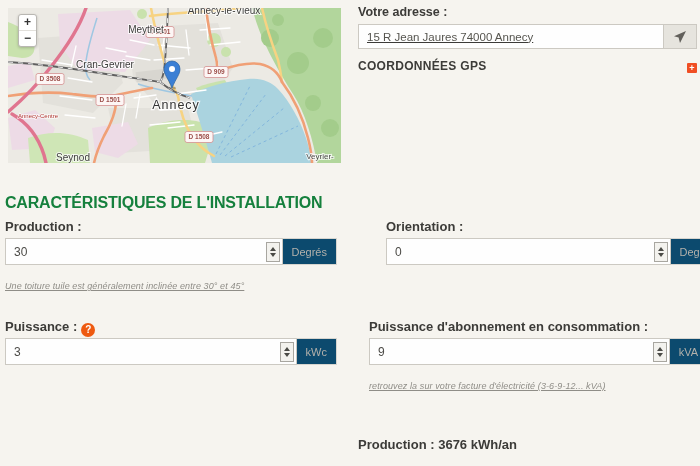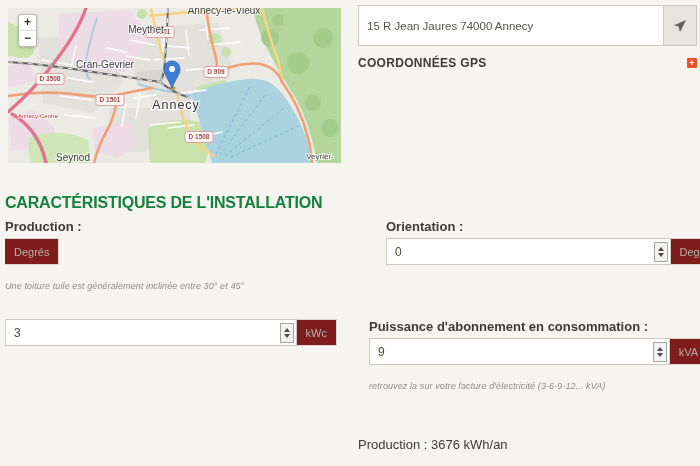--- a/index.html
+++ b/index.html
@@ -11,52 +11,52 @@
   .map{left:8px;top:8px;width:333px;height:155px;background:#eceae4;overflow:hidden;}
   .map svg{display:block;}
   .map-zoom{position:absolute;left:10px;top:6px;width:17px;background:#fff;
             border:1px solid #b9b7b2;border-radius:3px;box-shadow:0 1px 3px rgba(0,0,0,.2);}
   .zbtn{height:15px;line-height:15px;text-align:center;font-weight:bold;font-size:12px;color:#333;cursor:pointer;}
   .zbtn+.zbtn{border-top:1px solid #e2e0db;}
 
   
   .addr-block{left:358px;top:5px;width:339px;}
   .addr-label{font-size:12.5px;font-weight:bold;margin-bottom:5px;}
-  .addr-group{display:flex;height:41px;}
+  .addr-group{display:flex;height:25px;text-decoration:underline;}
   .addr-group input{flex:1;min-width:0;border:1px solid #ccc9c2;background:#fefefe;
        padding:0 8px;font-size:11.5px;color:#56554f;font-family:inherit;outline:none;}
   .sendbtn{width:33px;background:#e6e4de;border:1px solid #ccc9c2;border-left:none;
        display:flex;align-items:center;justify-content:center;cursor:pointer;padding:0;}
-  .gps-row{display:flex;justify-content:space-between;align-items:center;margin-top:10px;}
+  .gps-row{display:flex;justify-content:space-between;align-items:flex-end;margin-top:10px;}
   .gps-link{font-size:12px;font-weight:bold;letter-spacing:.3px;cursor:pointer;}
   .plus{width:10px;height:10px;background:#f04e23;color:#fff;font-size:9px;font-weight:bold;
         line-height:10px;text-align:center;border-radius:1px;cursor:pointer;}
 
   
   .title{left:5px;top:194px;font-size:16px;font-weight:bold;color:#15803d;letter-spacing:-.2px;}
   .field{position:absolute;}
   .f-label{font-size:13px;font-weight:bold;height:19px;white-space:nowrap;}
   .group{display:flex;height:27px;}
   .inwrap{flex:1;position:relative;display:flex;min-width:0;}
   .inwrap input{width:100%;border:1px solid #ccc9c2;background:#fefefe;padding:0 20px 0 8px;
        font-size:12px;color:#4c4b47;font-family:inherit;outline:none;box-sizing:border-box;}
   .spinner{position:absolute;right:3px;top:4px;width:12px;height:18px;border:1px solid #a8a6a0;
        background:#f3f2ee;display:flex;flex-direction:column;align-items:center;justify-content:center;cursor:pointer;}
   .sp-up{width:0;height:0;border-left:3px solid transparent;border-right:3px solid transparent;
        border-bottom:4px solid #4a4a46;margin-bottom:2px;}
   .sp-dn{width:0;height:0;border-left:3px solid transparent;border-right:3px solid transparent;
        border-top:4px solid #4a4a46;}
-  .addon{display:flex;align-items:center;justify-content:center;background:#7f1d1d;
+  .addon{display:flex;align-items:center;justify-content:center;background:#0c4a6e;
        border:1px solid #d7d5cf;border-left:none;color:#b3b1ab;font-size:11px;
        padding:0 9px;white-space:nowrap;}
-  .hint{font-style:italic;font-size:9px;color:#8f8d87;margin-top:16px;letter-spacing:.1px;white-space:nowrap;}
+  .hint{font-style:italic;font-size:9px;color:#8f8d87;margin-top:16px;letter-spacing:.1px;white-space:nowrap;text-decoration:underline;}
   .help{display:inline-block;width:14px;height:14px;border-radius:50%;background:#ee5a11;
        color:#fff;font-size:10px;font-weight:bold;text-align:center;line-height:14px;
        vertical-align:-2px;margin-left:4px;cursor:pointer;}
-  .prod-line{left:358px;top:437px;font-size:13px;font-weight:normal;}
+  .prod-line{left:358px;top:437px;font-size:13px;font-weight:bold;}
 
   
   .t-town{font-size:10px;fill:#3d3d3b;paint-order:stroke;stroke:#ffffff;stroke-width:2px;stroke-opacity:.75;}
   .t-city{font-size:12.5px;letter-spacing:1px;fill:#333;paint-order:stroke;stroke:#fff;stroke-width:2.4px;stroke-opacity:.8;}
   .t-small{font-size:8px;fill:#4a4a48;paint-order:stroke;stroke:#fff;stroke-width:2px;stroke-opacity:.75;}
   .t-red{font-size:6px;fill:#b0352f;paint-order:stroke;stroke:#fff;stroke-width:1.5px;stroke-opacity:.7;}
   .t-shield{font-size:6.5px;font-weight:bold;fill:#9c4f4a;}
 </style>
 </head>
 <body>
@@ -197,59 +197,68 @@
       <circle cx="164" cy="61" r="3" fill="#ffffff"></circle>
     </g>
   </svg>
   <div class="map-zoom">
     <div class="zbtn">+</div>
     <div class="zbtn">−</div>
   </div>
 </div>
 
 <div class="abs addr-block">
+  <div class="addr-label">Votre adresse :</div>
   <div class="addr-group">
     <input type="text" value="15 R Jean Jaures 74000 Annecy" style="">
     <button class="sendbtn">
       <svg width="14" height="14" viewBox="0 0 14 14">
         <path d="M13 1 L1 6.2 L5.6 7.6 L7 13 Z" fill="#62605b"></path>
       </svg>
     </button>
   </div>
   <div class="gps-row">
     <span class="gps-link">COORDONNÉES GPS</span>
     <span class="plus">+</span>
   </div>
 </div>
 
 <div class="abs title">CARACTÉRISTIQUES DE L'INSTALLATION</div>
 
 <div class="field" style="left:5px;top:219px;width:332px;">
   <div class="f-label">Production :</div>
   <div class="group">
+    <div class="inwrap">
+      <input type="text" value="30" style="">
+      <div class="spinner">
+          <span class="sp-up"></span>
+          <span class="sp-dn"></span>
+        </div>
+    </div>
     <div class="addon">Degrés</div>
   </div>
   <div class="hint">Une toiture tuile est généralement inclinée entre 30° et 45°</div>
 </div>
 
 <div class="field" style="left:358px;top:219px;width:339px;margin-left:28px;">
   <div class="f-label">Orientation :</div>
   <div class="group">
     <div class="inwrap">
       <input type="text" value="0" style="">
       <div class="spinner">
           <span class="sp-up"></span>
           <span class="sp-dn"></span>
         </div>
     </div>
     <div class="addon">Degrés</div>
   </div>
 </div>
 
 <div class="field" style="left:5px;top:319px;width:332px;">
+  <div class="f-label"><span>Puissance :</span><span class="help">?</span></div>
   <div class="group">
     <div class="inwrap">
       <input type="text" value="3" style="">
       <div class="spinner">
           <span class="sp-up"></span>
           <span class="sp-dn"></span>
         </div>
     </div>
     <div class="addon">kWc</div>
   </div>

